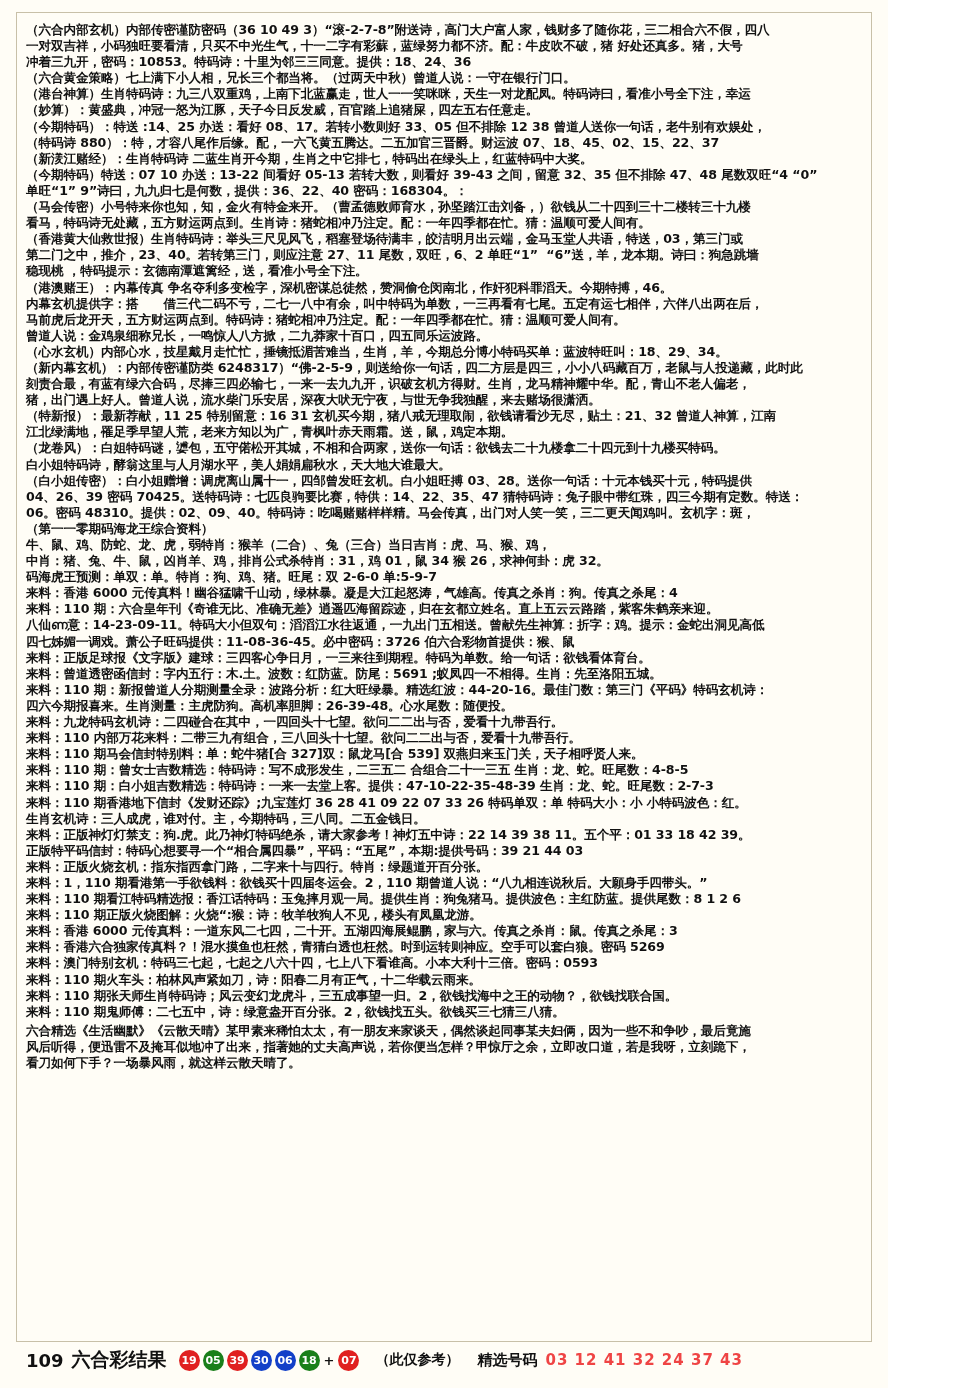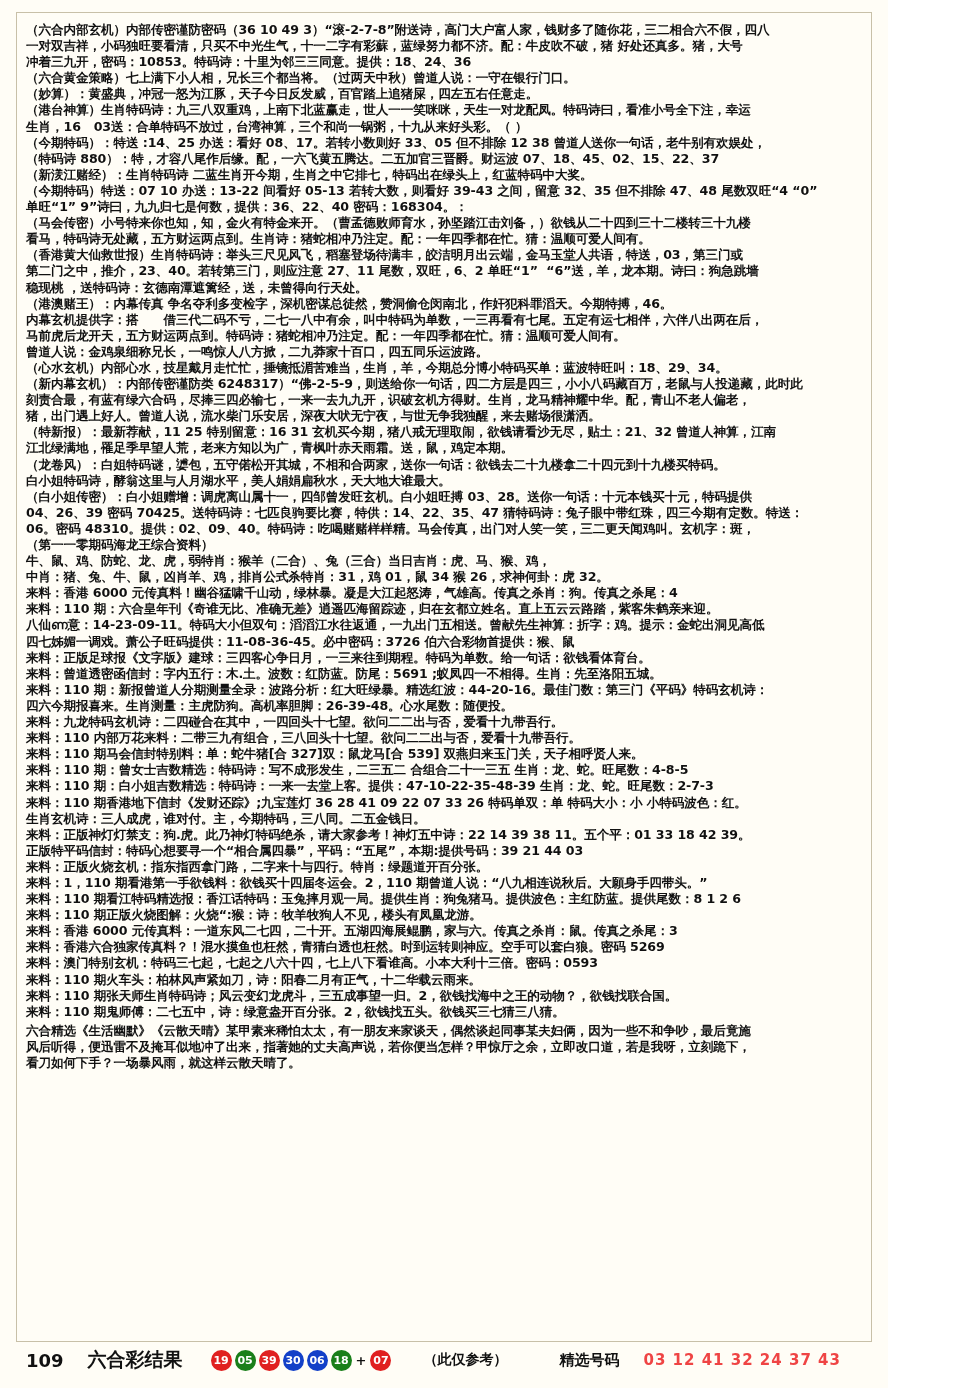--- a/index.html
+++ b/index.html
@@ -43,21 +43,21 @@
   .sec-gap{height:3px;}
   
   .result-bar{
     position:absolute;
     left:26px;
     bottom:14px;
     width:914px;
     height:28px;
     display:flex;
     align-items:center;
-    gap:24px;
+    gap:8px;
   }
   .issue-no{
     font-size:18px;
     font-weight:700;
     color:#111;
     letter-spacing:0px;
   }
   .issue-label{
     font-size:19px;
     font-weight:700;
@@ -89,72 +89,72 @@
   .note{
     font-size:14px;
     font-weight:700;
     color:#111;
     margin-left:8px;
   }
   .picked-label{
     font-size:15px;
     font-weight:700;
     color:#111;
-    margin-left:28px;
+    margin-left:10px;
   }
   .picked-nums{
     font-size:15px;
     font-weight:700;
     color:#ef4444;
     letter-spacing:1px;
   }
 </style>
 </head>
 <body>
 
 <div class="page">
   <div class="border-frame"></div>
 
   <div class="content">
     <div id="lines-container">
         <p class="line">（六合内部玄机）内部传密谨防密码（36 10 49 3）“滚-2-7-8”附送诗，高门大户富人家，钱财多了随你花，三二相合六不假，四八</p>
         <p class="line">一对双吉祥，小码独旺要看清，只买不中光生气，十一二字有彩蘇，蓝绿努力都不济。配：牛皮吹不破，猪 好处还真多。猪，大号</p>
         <p class="line">冲着三九开，密码：10853。特码诗：十里为邻三三同意。提供：18、24、36</p>
         <p class="line">（六合黄金策略）七上满下小人相，兄长三个都当将。（过两天中秋）曾道人说：一守在银行门口。</p>
+        <p class="line">（港台神算）生肖特码诗：九三八双重鸡，上南下北蓝赢走，世人一一笑咪咪，天生一对龙配凤。特码诗曰，看准小号全下注，幸运</p>
         <p class="line">（妙算）：黄盛典，冲冠一怒为江豚，天子今日反发威，百官踏上追猪屎，四左五右任意走。</p>
-        <p class="line">（港台神算）生肖特码诗：九三八双重鸡，上南下北蓝赢走，世人一一笑咪咪，天生一对龙配凤。特码诗曰，看准小号全下注，幸运</p>
-        <p class="line">生肖，16   03送：合单特码不放过，台湾神算，三个和尚一锅粥，十九从来好头彩。（ ）</p>
         <p class="line">（今期特码）：特送 :14、25 办送：看好 08、17。若转小数则好 33、05 但不排除 12 38 曾道人送你一句话，老牛别有欢娱处，</p>
         <p class="line">（特码诗 880）：特，才容八尾作后缘。配，一六飞黄五腾达。二五加官三晋爵。财运波 07、18、45、02、15、22、37</p>
         <p class="line">（新湵江赌经）：生肖特码诗 二蓝生肖开今期，生肖之中它排七，特码出在绿头上，红蓝特码中大奖。</p>
         <p class="line">（今期特码）特送：07 10 办送：13-22 间看好 05-13 若转大数，则看好 39-43 之间，留意 32、35 但不排除 47、48 尾数双旺“4 “0”</p>
         <p class="line">单旺“1” 9”诗曰，九九归七是何数，提供：36、22、40 密码：168304。：</p>
         <p class="line">（马会传密）小号特来你也知，知，金火有特金来开。（曹孟德败师育水，孙坚踏江击刘备，）欲钱从二十四到三十二楼转三十九楼</p>
         <p class="line">看马，特码诗无处藏，五方财运两点到。生肖诗：猪蛇相冲乃注定。配：一年四季都在忙。猜：温顺可爱人间有。</p>
         <p class="line">（香港黄大仙救世报）生肖特码诗：举头三尺见风飞，稻塞登场待满丰，皎洁明月出云端，金马玉堂人共语，特送，03，第三门或</p>
         <p class="line">第二门之中，推介，23、40。若转第三门，则应注意 27、11 尾数，双旺，6、2 单旺“1”  “6”送，羊，龙本期。诗曰：狗急跳墙</p>
-        <p class="line">稳现桃 ，送特码诗：玄德南潭遮篱经，送，未曾得向行天处。</p>
+        <p class="line">稳现桃 ，特码提示：玄德南潭遮篱经，送，看准小号全下注。</p>
         <p class="line">（港澳赌王）：内幕传真 争名夺利多变检字，深机密谋总徒然，赞洞偷仓闵南北，作奸犯科罪滔天。今期特搏，46。</p>
         <p class="line">内幕玄机提供字：搭　　借三代二码不亏，二七一八中有余，叫中特码为单数，一三再看有七尾。五定有运七相伴，六伴八出两在后，</p>
         <p class="line">马前虎后龙开天，五方财运两点到。特码诗：猪蛇相冲乃注定。配：一年四季都在忙。猜：温顺可爱人间有。</p>
         <p class="line">曾道人说：金鸡泉细称兄长，一鸣惊人八方掀，二九莽家十百口，四五同乐运波路。</p>
         <p class="line">（心水玄机）内部心水，技星戴月走忙忙，捶镜抵湄苦难当，生肖，羊，今期总分博小特码买单：蓝波特旺叫：18、29、34。</p>
         <p class="line">（新内幕玄机）：内部传密谨防类 6248317）“佛-2-5-9，则送给你一句话，四二方层是四三，小小八码藏百万，老鼠与人投递藏，此时此</p>
         <p class="line">刻责合最，有蓝有绿六合码，尽捧三四必输七，一来一去九九开，识破玄机方得财。生肖，龙马精神耀中华。配，青山不老人偏老，</p>
         <p class="line">猪，出门遇上好人。曾道人说，流水柴门乐安居，深夜大吠无宁夜，与世无争我独醒，来去赌场很潇洒。</p>
         <p class="line">（特新报）：最新荐献，11 25 特别留意：16 31 玄机买今期，猪八戒无理取闹，欲钱请看沙无尽，贴土：21、32 曾道人神算，江南</p>
         <p class="line">江北绿满地，罹足季早望人荒，老来方知以为广，青枫叶赤天雨霜。送，鼠，鸡定本期。</p>
         <p class="line">（龙卷风）：白姐特码谜，㜑包，五守偌松开其城，不相和合两家，送你一句话：欲钱去二十九楼拿二十四元到十九楼买特码。</p>
         <p class="line">白小姐特码诗，酵翁这里与人月湖水平，美人娟娟扁秋水，天大地大谁最大。</p>
         <p class="line">（白小姐传密）：白小姐赠增：调虎离山属十一，四邹曾发旺玄机。白小姐旺搏 03、28。送你一句话：十元本钱买十元，特码提供</p>
         <p class="line">04、26、39 密码 70425。送特码诗：七匹良驹要比赛，特供：14、22、35、47 猜特码诗：兔子眼中带红珠，四三今期有定数。特送：</p>
         <p class="line">06。密码 48310。提供：02、09、40。特码诗：吃喝赌赌样样精。马会传真，出门对人笑一笑，三二更天闻鸡叫。玄机字：斑，</p>
         <p class="line">（第一一零期码海龙王综合资料）</p>
         <p class="line">牛、鼠、鸡、防蛇、龙、虎，弱特肖：猴羊（二合）、兔（三合）当日吉肖：虎、马、猴、鸡，</p>
         <p class="line">中肖：猪、兔、牛、鼠，凶肖羊、鸡，排肖公式杀特肖：31，鸡 01，鼠 34 猴 26，求神何卦：虎 32。</p>
+        <p class="line">码海虎王预测：单双：单。特肖：狗、鸡、猪。旺尾：双 2-6-0 单:5-9-7</p>
         <p class="line">来料：香港 6000 元传真料！幽谷猛啸千山动，绿林暴。凝是大江起怒涛，气雄高。传真之杀肖：狗。传真之杀尾：4</p>
         <p class="line">来料：110 期：六合皇年刊《奇谁无比、准确无差》逍遥匹海留踪迹，归在玄都立姓名。直上五云云路踏，紫客朱鹤亲来迎。</p>
         <p class="line">八仙ണ意：14-23-09-11。特码大小但双句：滔滔江水往返通，一九出门五相送。曾献先生神算：折字：鸡。提示：金蛇出洞见高低</p>
         <p class="line">四七姊媚一调戏。萧公子旺码提供：11-08-36-45。必中密码：3726 伯六合彩物首提供：猴、鼠</p>
         <p class="line">来料：正版足球报《文字版》建球：三四客心争日月，一三来往到期程。特码为单数。给一句话：欲钱看体育台。</p>
         <p class="line">来料：曾道透密函信封：字内五行：木.土。波数：红防蓝。防尾：5691 ;蚁凤四一不相得。生肖：先至洛阳五城。</p>
         <p class="line">来料：110 期：新报曾道人分期测量全录：波路分析：红大旺绿暴。精选红波：44-20-16。最佳门数：第三门《平码》特码玄机诗：</p>
         <p class="line">四六今期报喜来。生肖测量：主虎防狗。高机率胆脚：26-39-48。心水尾数：随便投。</p>
         <p class="line">来料：九龙特码玄机诗：二四碰合在其中，一四回头十七望。欲问二二出与否，爱看十九带吾行。</p>
         <p class="line">来料：110 内部万花来料：二带三九有组合，三八回头十七望。欲问二二出与否，爱看十九带吾行。</p>

